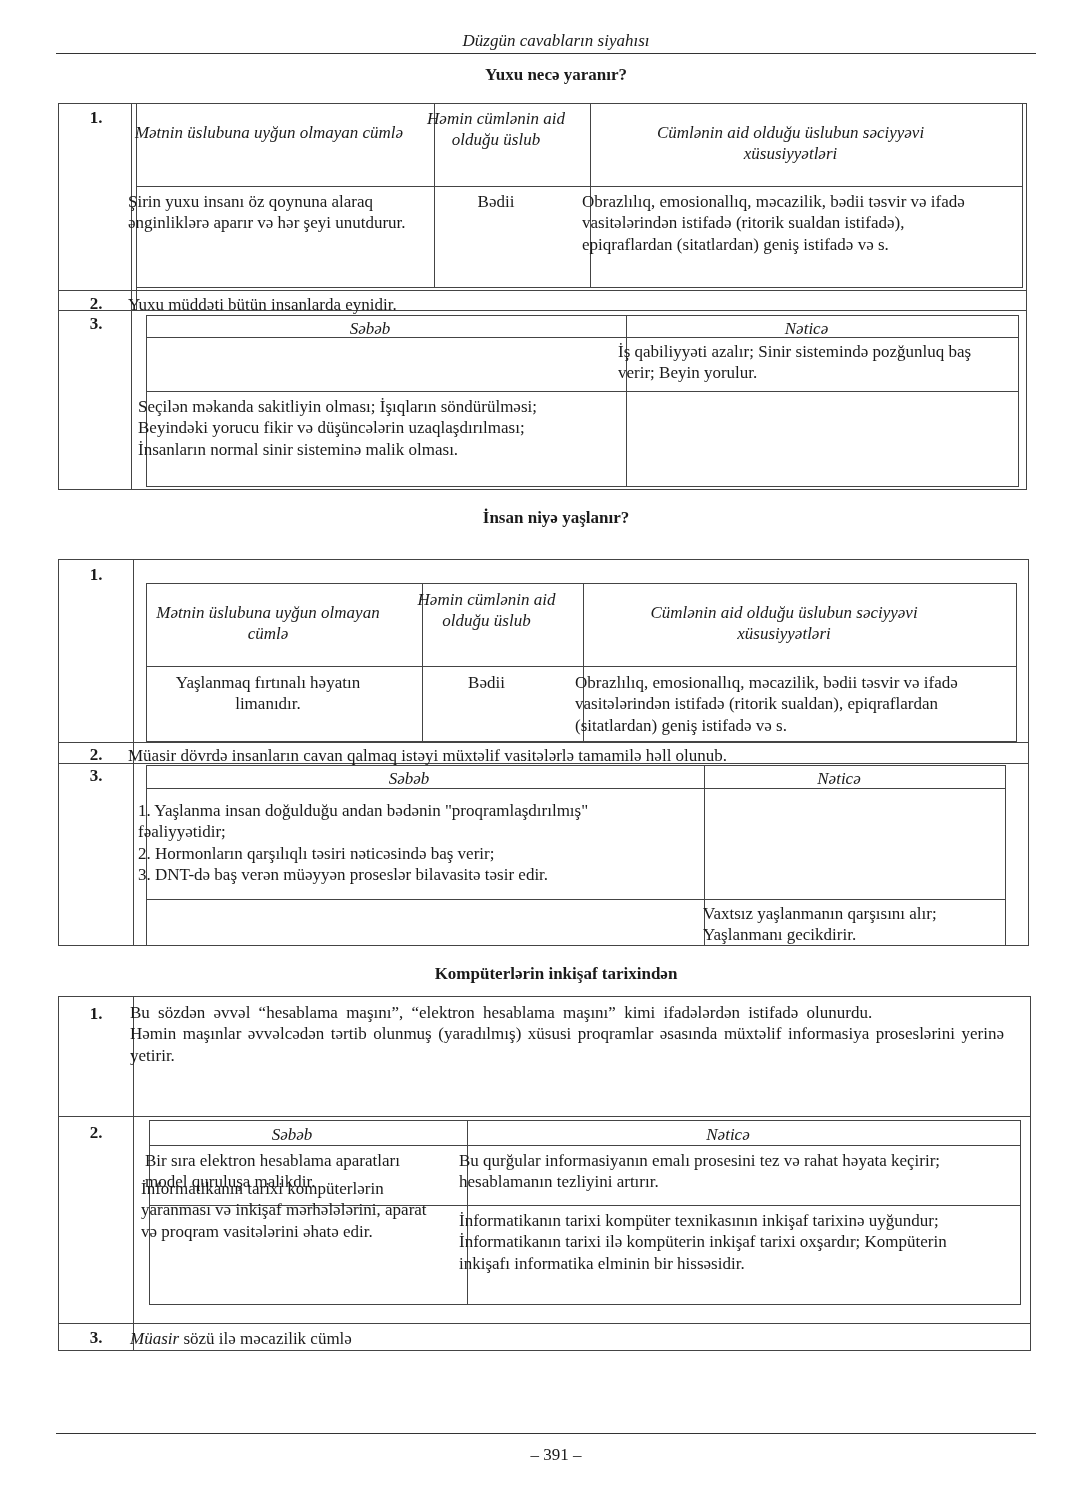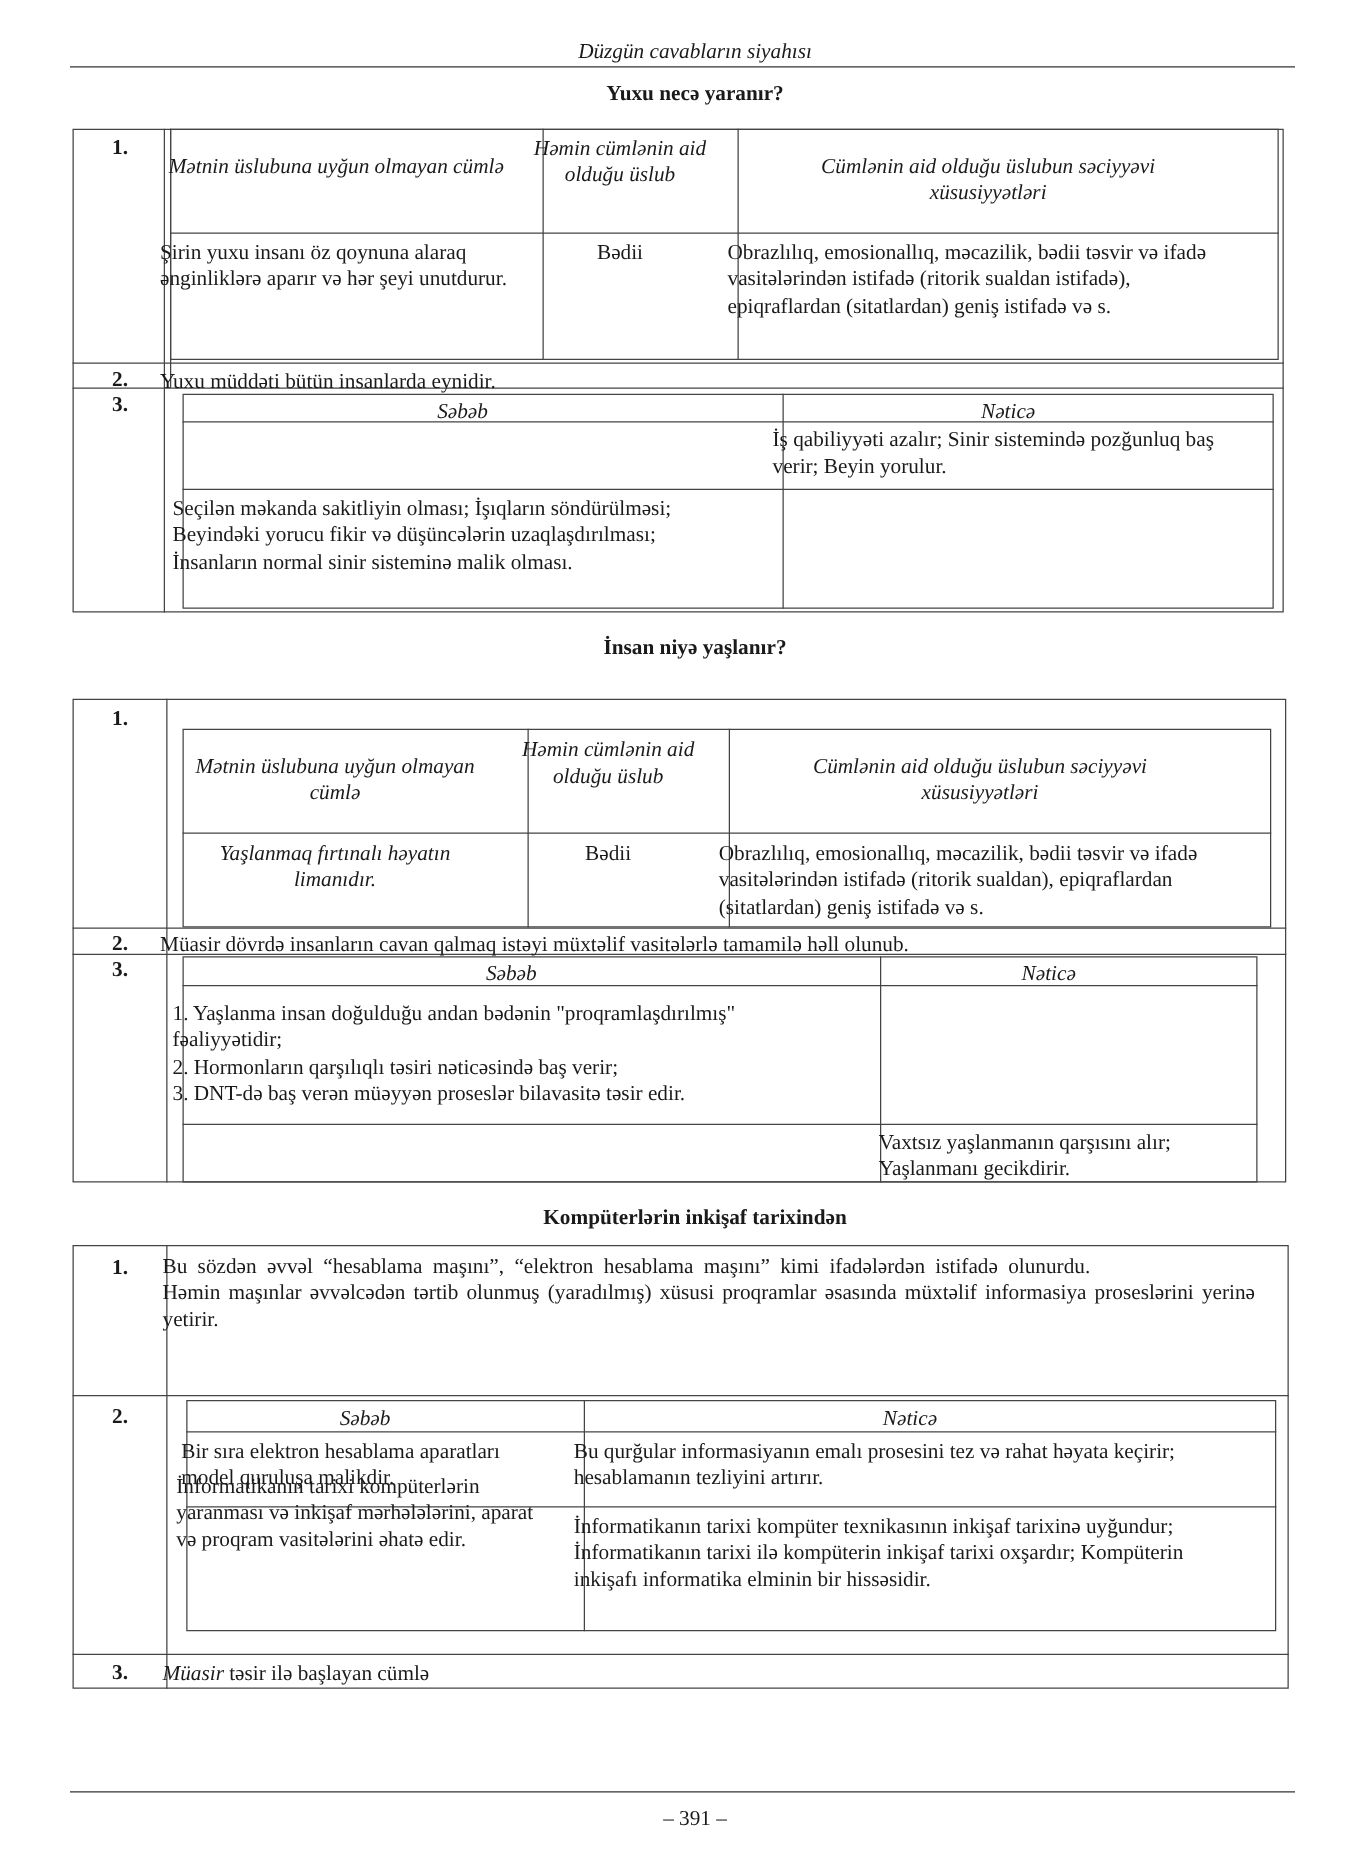--- a/index.html
+++ b/index.html
@@ -81,21 +81,21 @@
 
   <div class="abs box" style="left:130px; top:583px; width:871px; height:159px; border-width:1.2px;"></div>
   <div class="abs line-v" style="left:406px; top:583px; height:159px;"></div>
   <div class="abs line-v" style="left:567px; top:583px; height:159px;"></div>
   <div class="abs line-h" style="left:130px; width:871px; top:666px;"></div>
 
   <div class="cell ital center" style="left:130px; top:600px; width:276px;">Mətnin üslubuna uyğun olmayan cümlə</div>
   <div class="cell ital center" style="left:406px; top:587px; width:161px;">Həmin cümlənin aid olduğu üslub</div>
   <div class="cell ital center" style="left:567px; top:600px; width:434px; padding:2px 40px;">Cümlənin aid olduğu üslubun səciyyəvi xüsusiyyətləri</div>
 
-  <div class="cell center" style="left:130px; top:670px; width:276px; padding:2px 20px;font-style:italic;">Yaşlanmaq fırtınalı həyatın limanıdır.</div>
+  <div class="cell center" style="left:130px; top:670px; width:276px; padding:2px 20px;">Yaşlanmaq fırtınalı həyatın limanıdır.</div>
   <div class="cell center" style="left:406px; top:670px; width:161px;">Bədii</div>
   <div class="cell" style="left:567px; top:670px; width:434px;">Obrazlılıq, emosionallıq, məcazilik, bədii təsvir və ifadə vasitələrindən istifadə (ritorik sualdan), epiqraflardan (sitatlardan) geniş istifadə və s.</div>
 
   <div class="cell" style="left:120px; top:743px; width:890px;">Müasir dövrdə insanların cavan qalmaq istəyi müxtəlif vasitələrlə tamamilə həll olunub.</div>
 
   <div class="abs box" style="left:130px; top:765px; width:860px; height:181px; border-width:1.2px;"></div>
   <div class="abs line-v" style="left:688px; top:765px; height:181px;"></div>
   <div class="abs line-h" style="left:130px; width:860px; top:788px;"></div>
   <div class="abs line-h" style="left:130px; width:860px; top:899px;"></div>
 
@@ -130,18 +130,18 @@
   <div class="abs line-h" style="left:133px; width:872px; top:1205px;"></div>
 
   <div class="cell ital center" style="left:133px; top:1122px; width:318px;">Səbəb</div>
   <div class="cell ital center" style="left:451px; top:1122px; width:554px;">Nəticə</div>
   <div class="cell" style="left:133px; top:1148px; width:318px;padding-left:12px;">Bir sıra elektron hesablama aparatları model quruluşa malikdir.</div>
   <div class="cell" style="left:451px; top:1148px; width:554px;">Bu qurğular informasiyanın emalı prosesini tez və rahat həyata keçirir; hesablamanın tezliyini artırır.</div>
   <div class="cell" style="left:133px; top:1176px; width:318px;">İnformatikanın tarixi kompüterlərin yaranması və inkişaf mərhələlərini, aparat və proqram vasitələrini əhatə edir.</div>
   <div class="cell" style="left:451px; top:1208px; width:554px;">İnformatikanın tarixi kompüter texnikasının inkişaf tarixinə uyğundur; İnformatikanın tarixi ilə kompüterin inkişaf tarixi oxşardır; Kompüterin inkişafı informatika elminin bir hissəsidir.</div>
 
   <div class="cell" style="left:122px; top:1326px; width:880px;">
-    <span class="ital">Müasir</span><span> təsir ilə başlayan cümlə</span>
+    <span class="ital">Müasir</span><span> sözü ilə məcazilik cümlə</span>
   </div>
 </div>
 
 <div class="abs hrule" style="left:40px; width:980px; top:1433px;"></div>
 <div class="abs footer-num">– 391 –</div>
 
 </body></html>

